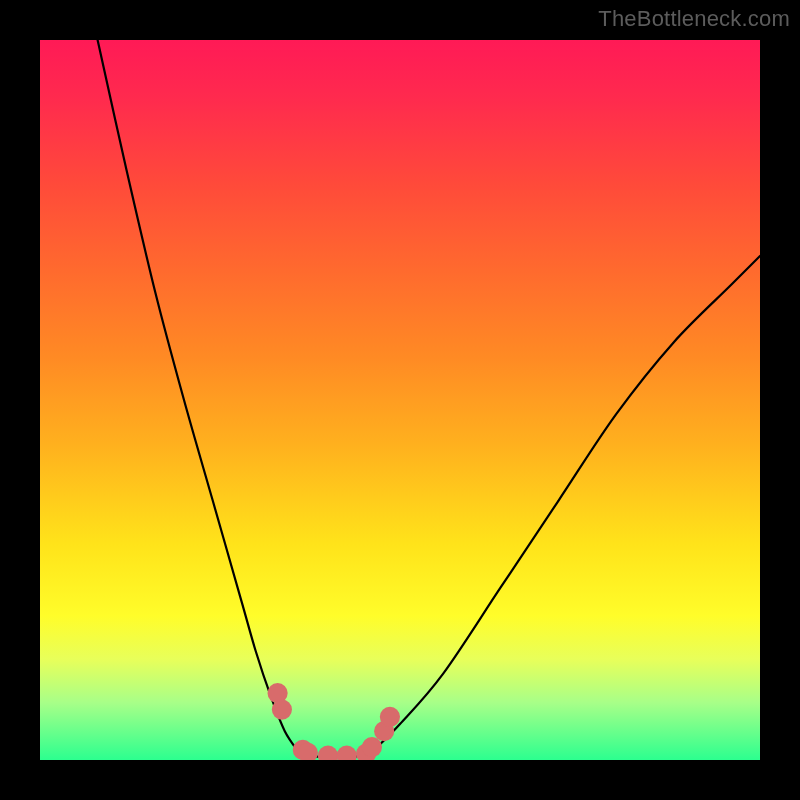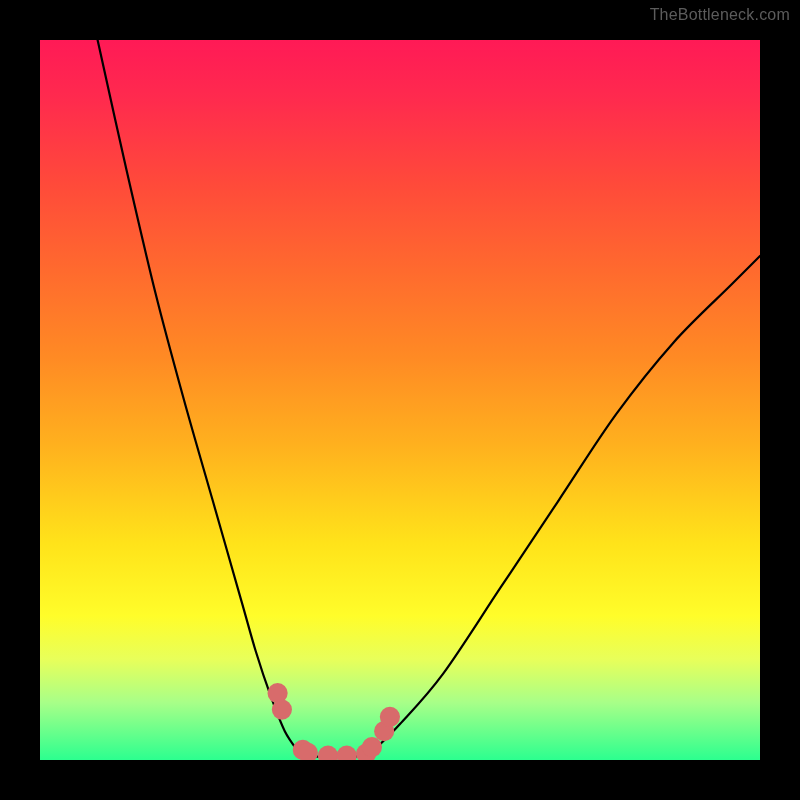--- a/index.html
+++ b/index.html
@@ -44,21 +44,21 @@
     left: 0;
     top: 0;
     width: 720px;
     height: 720px;
   }
   .watermark {
     position: absolute;
     top: 6px;
     right: 10px;
     color: #5c5c5c;
-    font-size: 16px;
+    font-size: 22px;
     font-weight: 500;
     letter-spacing: 0.2px;
     user-select: none;
   }
 </style>
 </head>
 <body>
 
 <div class="frame">
 

